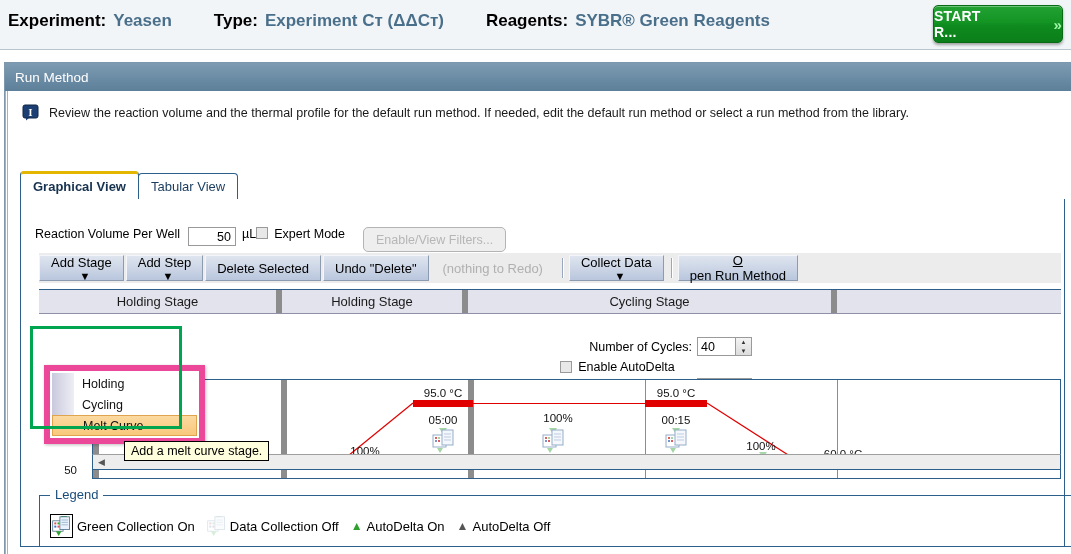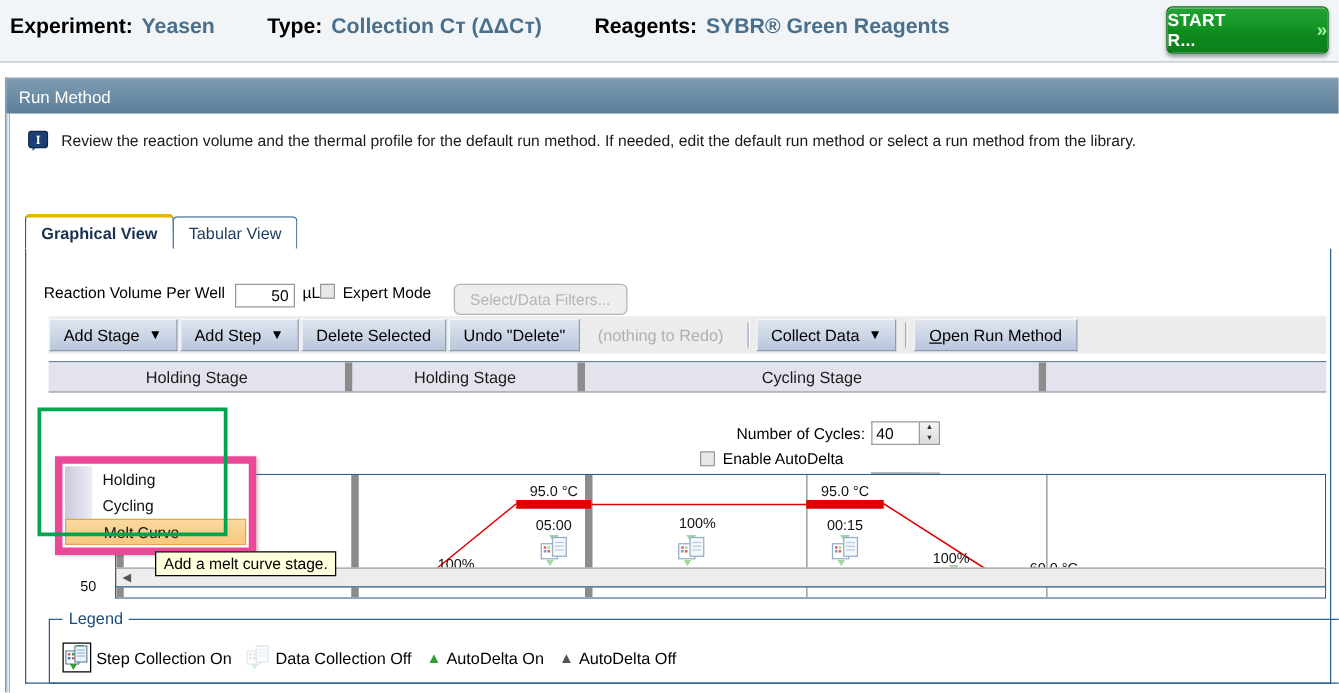--- a/index.html
+++ b/index.html
@@ -144,21 +144,21 @@
     background: #ececec;
     display: flex; align-items: center;
   }
   .tb-btn {
     height: 26px; padding: 0 11px; margin-right: 2px;
     display: inline-flex; align-items: center; justify-content: center;
     font-size: 13px; color: #000;
     background: linear-gradient(to bottom, #dfe5ef 0%, #ccd6e6 50%, #b9c6dc 100%);
     border: 1px solid #8d9bb0;
     border-top-color: #f2f5fa; border-left-color: #f2f5fa;
-    cursor: pointer; white-space: nowrap;
+    cursor: pointer; white-space: nowrap; flex-direction: column;
   }
   .tb-btn .caret { margin-left: 7px; font-size: 11px; }
   .tb-btn.disabled {
     background: #ececec; border-color: transparent; color: #b0b0b0;
     cursor: default;
   }
   .tb-sep {
     width: 2px; height: 20px; margin: 0 5px;
     border-left: 1px solid #9aa7c0; border-right: 1px solid #ffffff;
   }
@@ -313,21 +313,21 @@
 <div id="root">
 
   <div class="exp-header">
     <div class="items">
       <div class="exp-field">
         <span class="exp-label">Experiment:</span>
         <span class="exp-value">Yeasen</span>
       </div>
       <div class="exp-field">
         <span class="exp-label">Type:</span>
-        <span class="exp-value">Collection Cт (ΔΔCт)</span>
+        <span class="exp-value">Experiment Cт (ΔΔCт)</span>
       </div>
       <div class="exp-field">
         <span class="exp-label">Reagents:</span>
         <span class="exp-value">SYBR® Green Reagents</span>
       </div>
     </div>
     <div class="start-btn">
       <span>START R...</span>
       <span class="chev">»</span>
     </div>
@@ -360,21 +360,21 @@
 
       <div class="content-frame">
 
         <div class="rv-row">
           <span class="rv-label">Reaction Volume Per Well</span>
           <input class="rv-input" value="50" style="">
           <span class="rv-units">µL</span>
           <span class="chk"></span>
           <span class="expert-label">Expert Mode</span>
           <span class="filters-btn">
-            <span>Select/Data Filters...</span>
+            <span>Enable/View Filters...</span>
           </span>
         </div>
 
         <div class="toolbar">
           <div class="tb-btn">
             <span>Add Stage</span>
             <span class="caret">▼</span>
           </div>
           <div class="tb-btn">
             <span>Add Step</span>
@@ -538,21 +538,21 @@
                     <rect x="6" y="8" width="2.5" height="2.5" fill="#2fa02f"></rect>
                   <rect x="2" y="12" width="2.5" height="2.5" fill="#3a6fd0"></rect>
                     <rect x="6" y="12" width="2.5" height="2.5" fill="#e05555"></rect>
                   <rect x="9" y="1" width="12" height="16" fill="#eaf3fb" stroke="#4a6f8a"></rect>
                   <line x1="11" y1="5" x2="19" y2="5" stroke="#8fb0cd"></line>
                     <line x1="11" y1="8" x2="19" y2="8" stroke="#8fb0cd"></line>
                   <line x1="11" y1="11" x2="19" y2="11" stroke="#8fb0cd"></line>
                   <polygon points="4,19 11,19 7.5,25" fill="#2fa02f"></polygon>
                 </svg>
               </span>
-              <span>Step Collection On</span>
+              <span>Green Collection On</span>
             </div>
             <div class="legend-item">
               <span class="lg-ico">
                 <svg width="19" height="20" viewBox="0 0 22 25" opacity="0.4">
                   <polygon points="10,0 18,0 14,6" fill="#9fd4a0"></polygon>
                   <rect x="0" y="6" width="13" height="13" fill="#ffffff" stroke="#9fb6c9"></rect>
                   <rect x="2" y="8" width="2.5" height="2.5" fill="#d9a4a4"></rect>
                     <rect x="6" y="8" width="2.5" height="2.5" fill="#a9d5aa"></rect>
                   <rect x="2" y="12" width="2.5" height="2.5" fill="#a3b8dd"></rect>
                     <rect x="6" y="12" width="2.5" height="2.5" fill="#d9a4a4"></rect>

